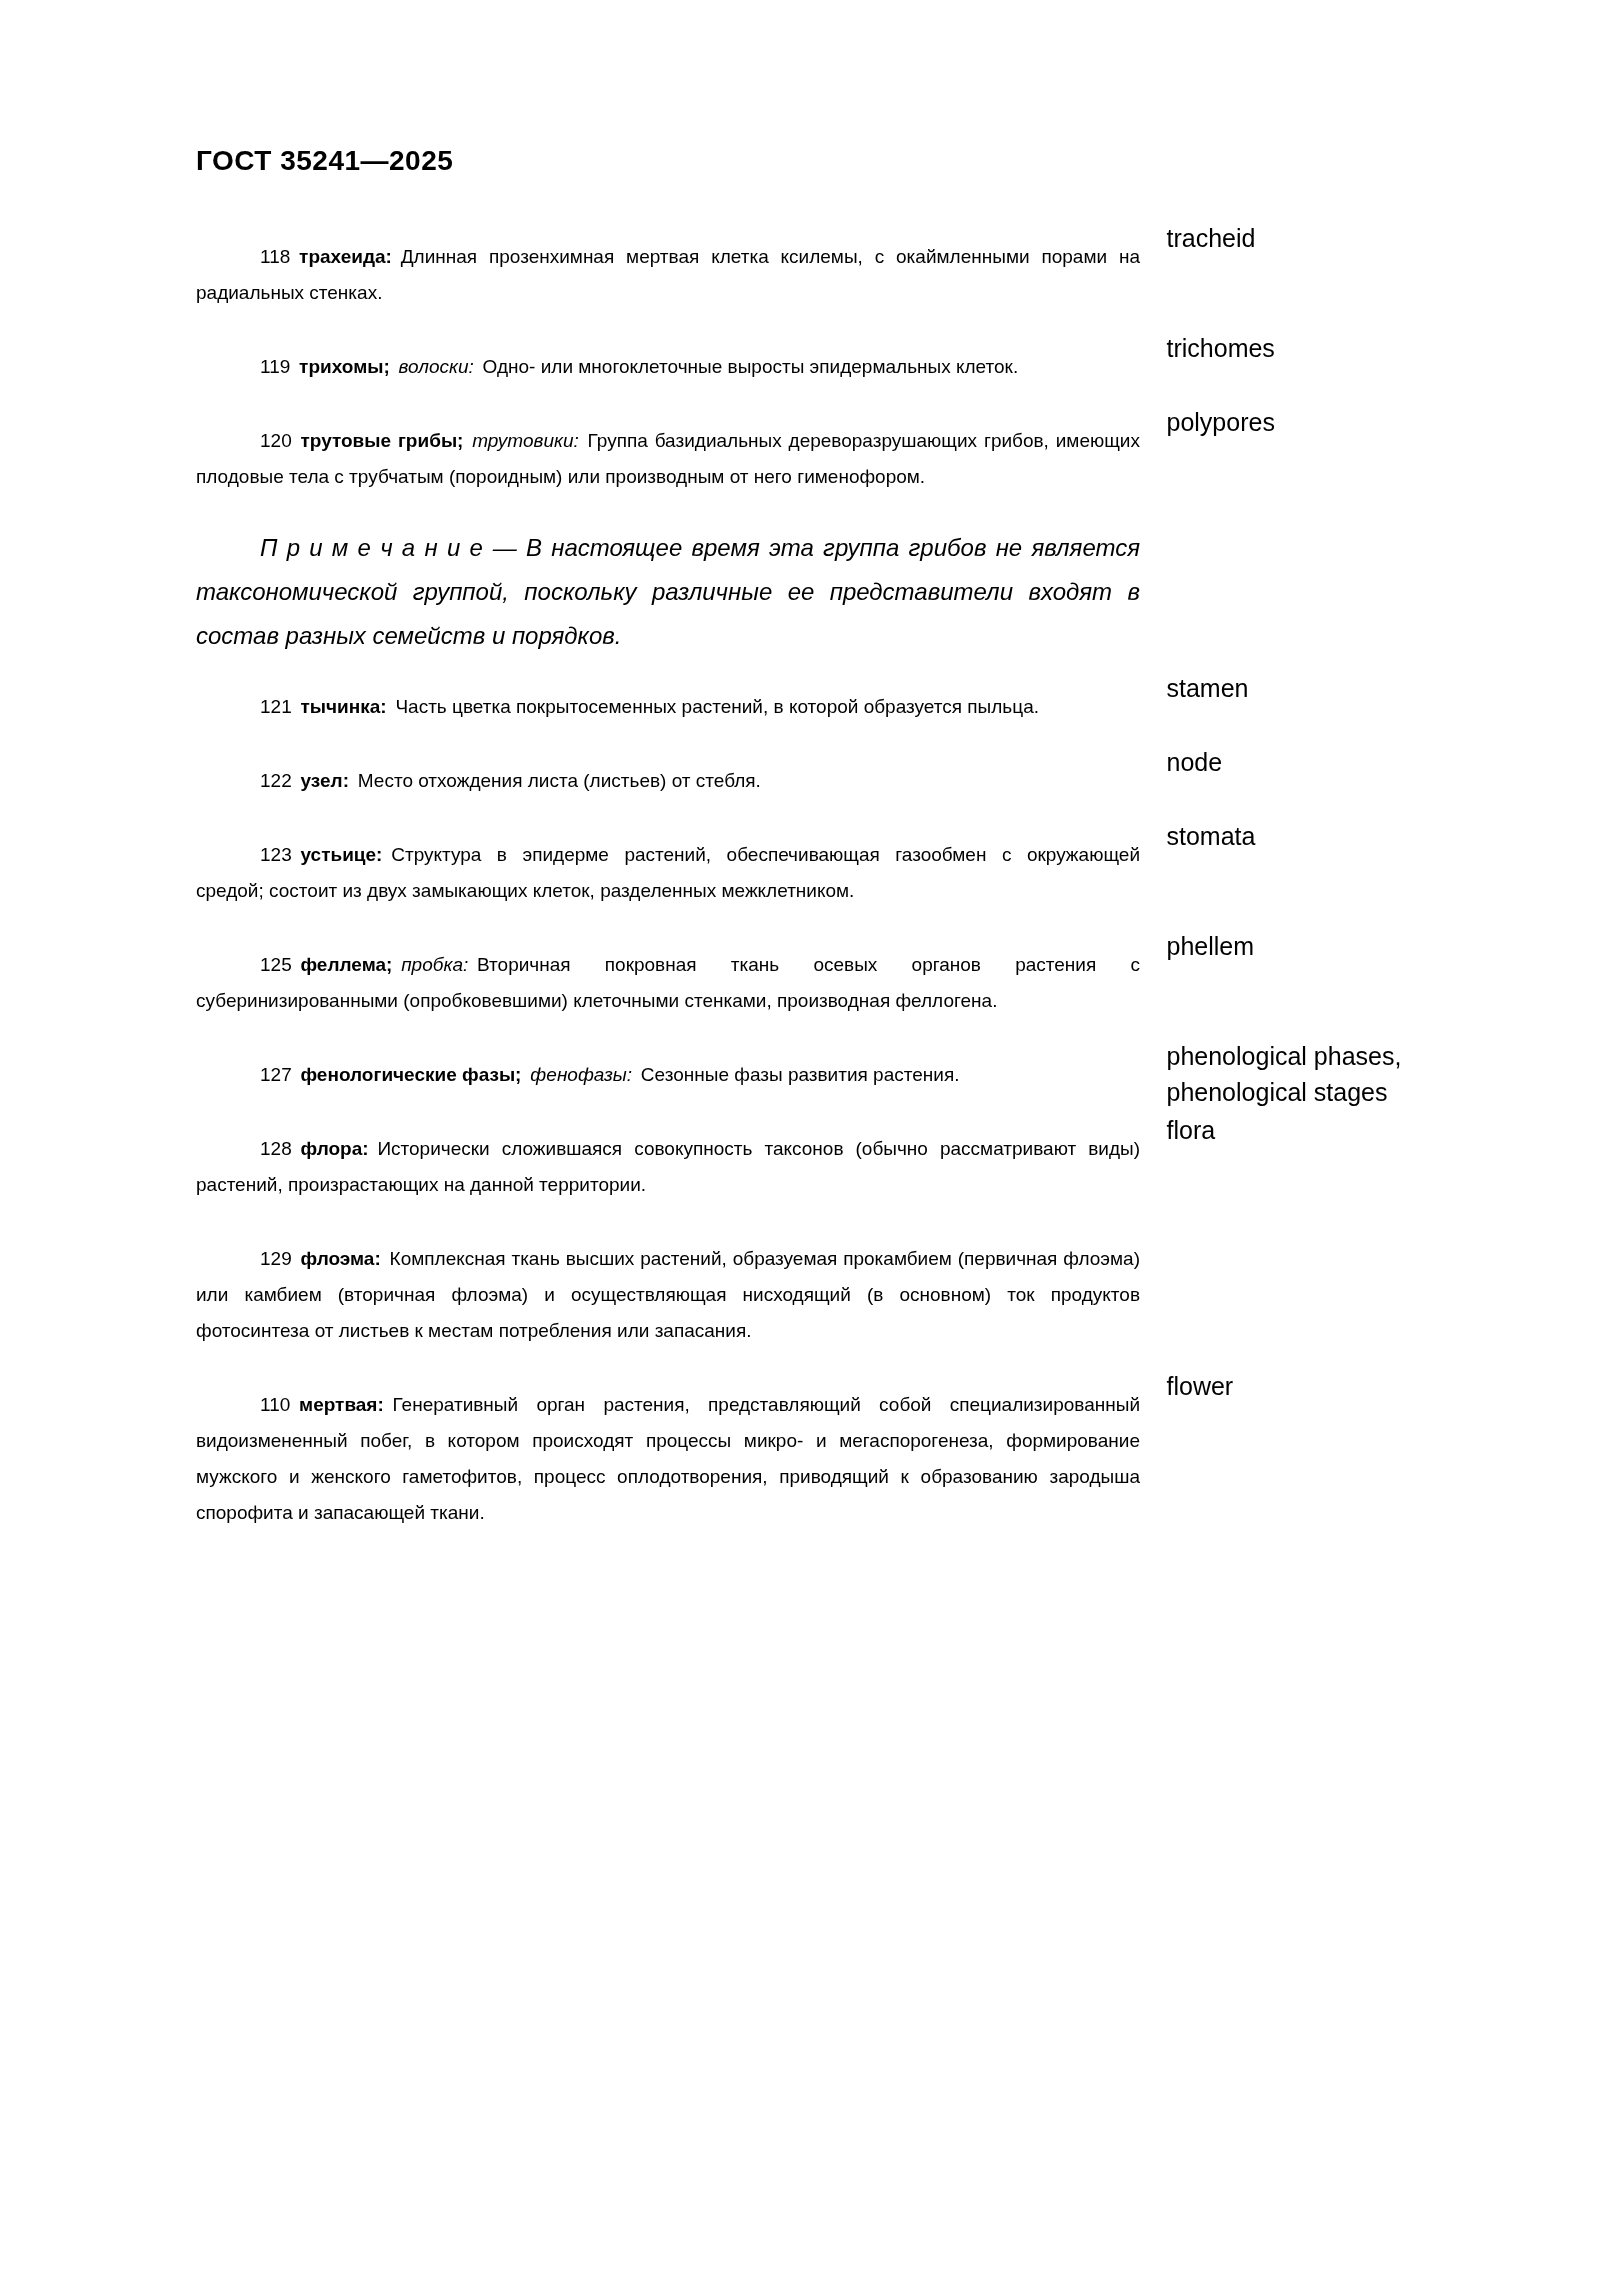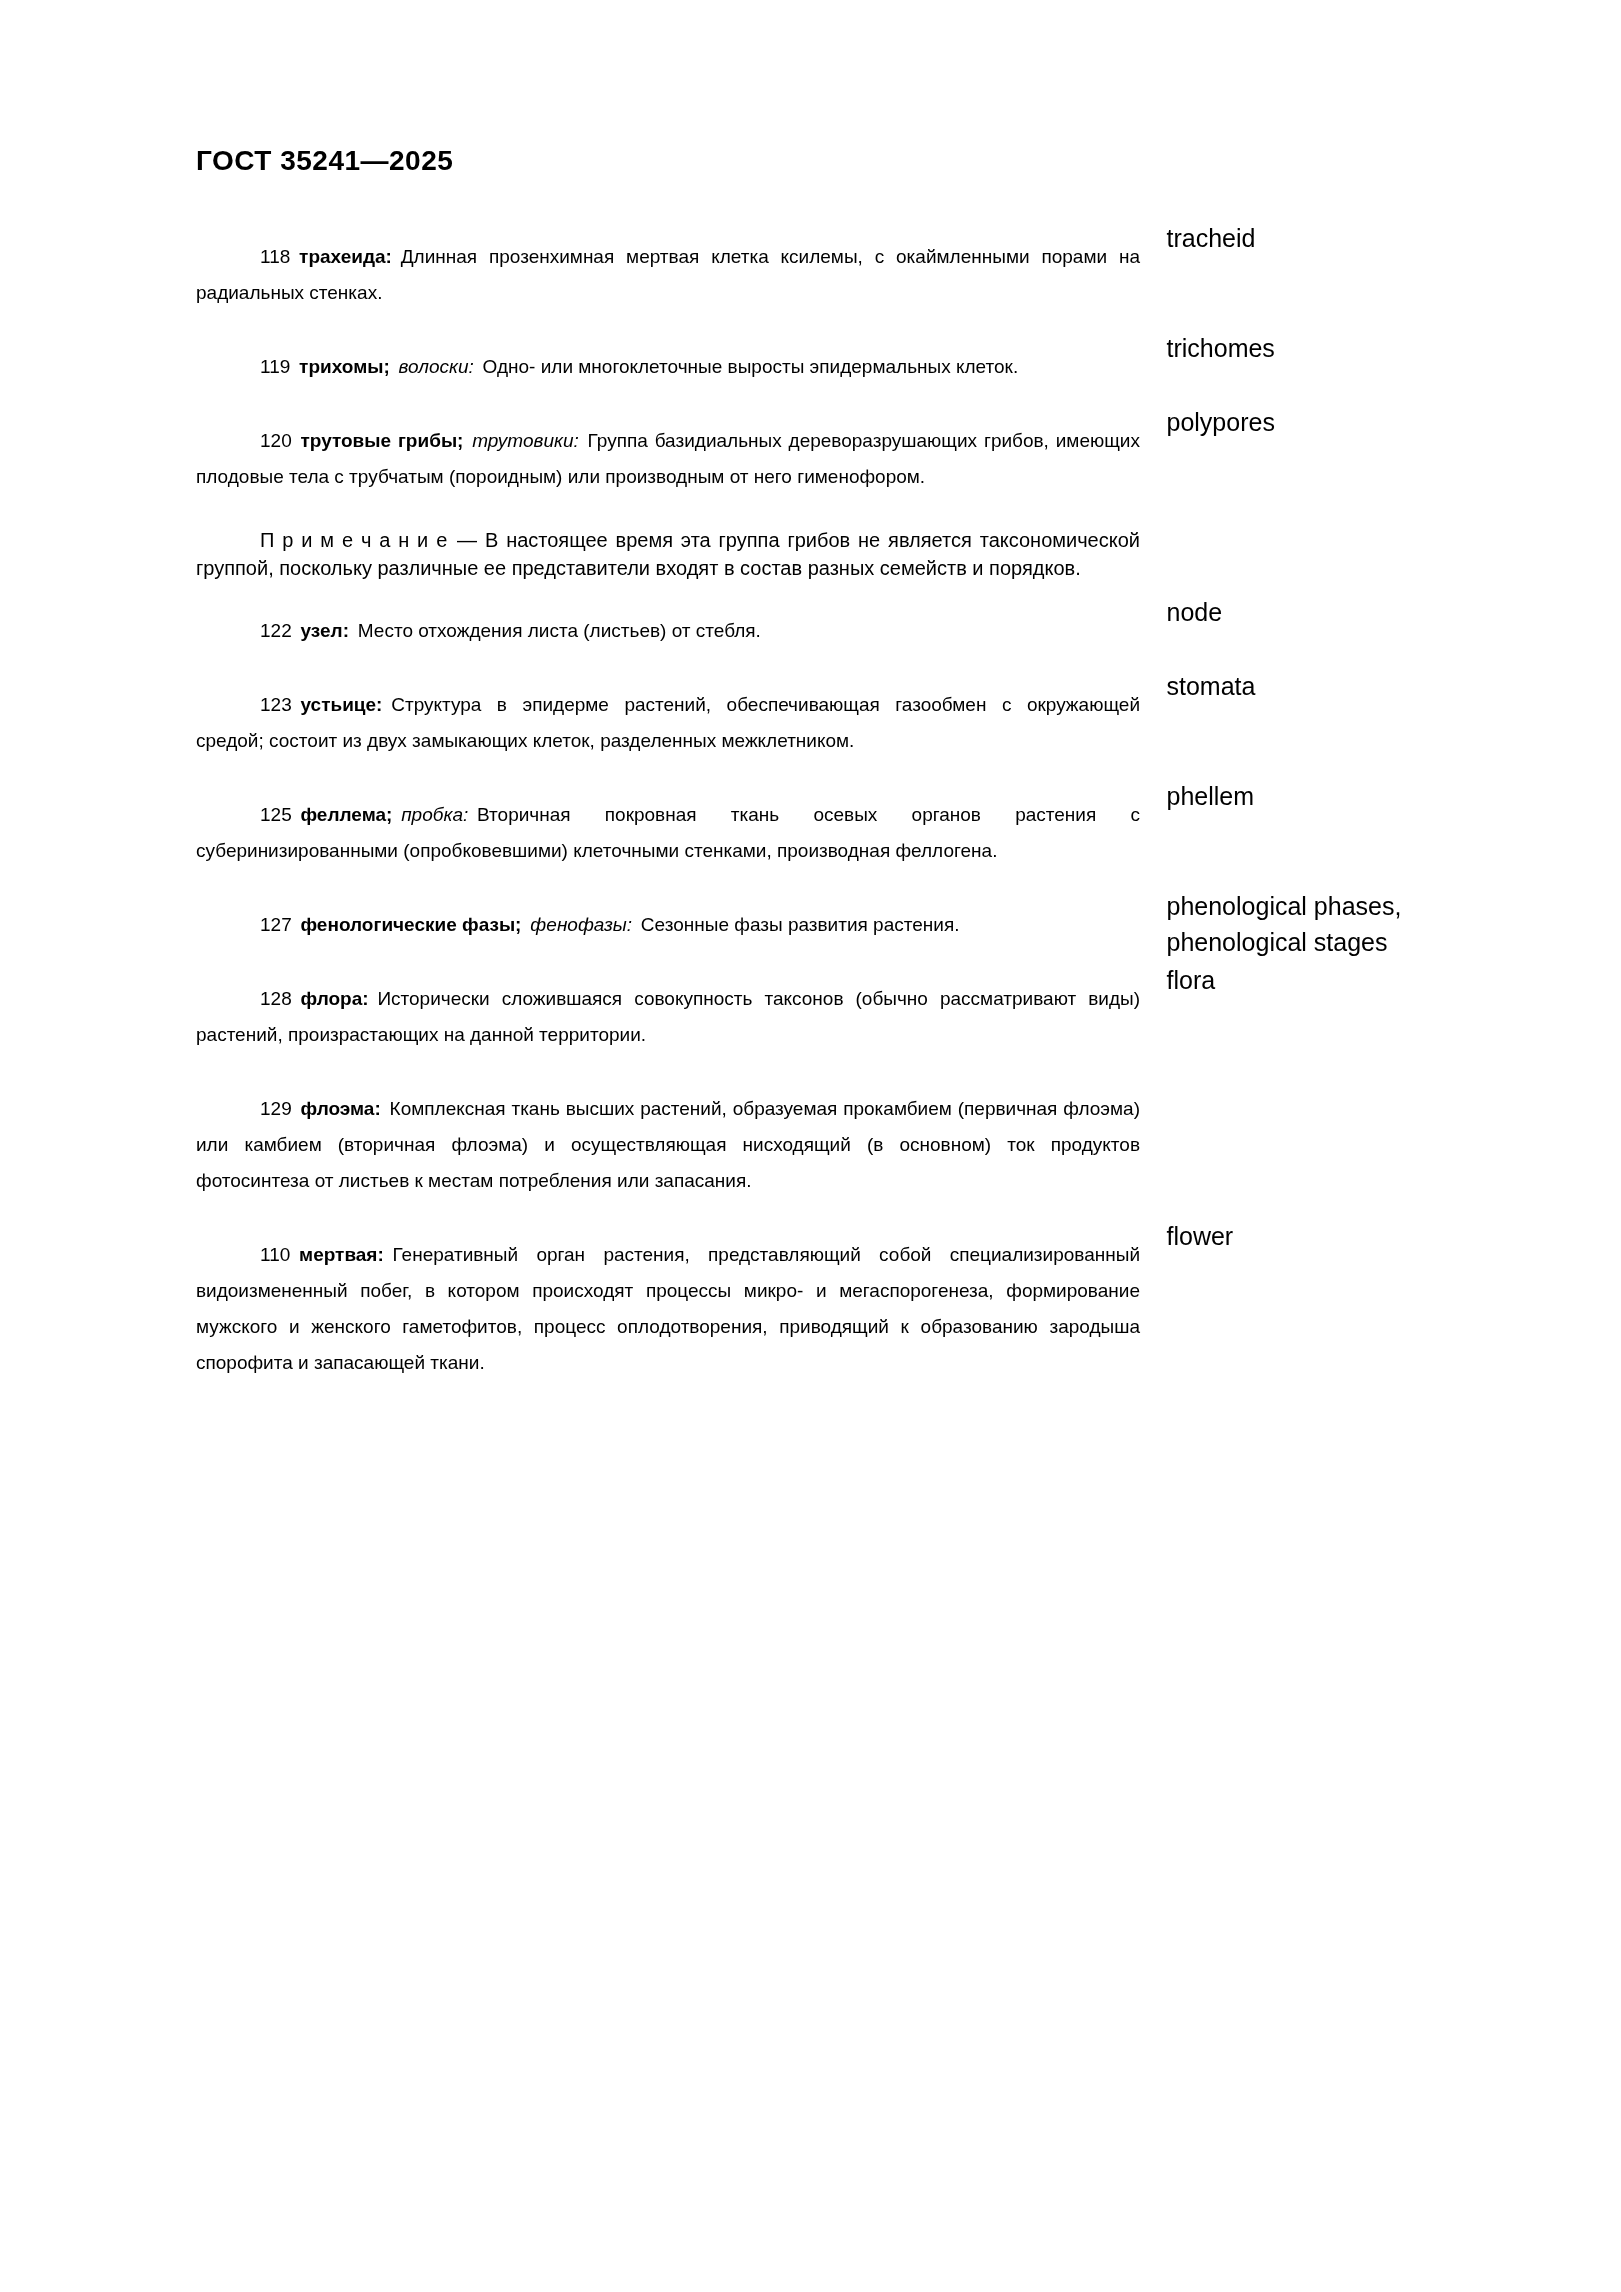--- a/index.html
+++ b/index.html
@@ -45,25 +45,26 @@
   .entry-text .num { margin-right: 8.8px; }
   .entry-text .term { font-weight: bold; margin-right: 8.8px; }
   .entry-text .syn { font-style: italic; margin-right: 8.8px; }
   .entry-en {
     font-size: 25px;
     line-height: 36px;
     padding-top: 0;
   }
   .note {
     width: 944px;
-    font-size: 20px;
-    line-height: 28px;
+    font-size: 24px;
+    line-height: 44px;
     text-align: justify;
     text-indent: 64px;
     margin: 11.8px 0;
+    font-style: italic;
   }
   .note .note-label { margin-right: 9.8px; }
   .page-number {
     position: absolute;
     left: 193px;
     top: 2070px;
     font-size: 27.4px;
   }
 </style>
 </head>
@@ -91,20 +92,26 @@
     <p class="entry-text">
       <span class="num">120</span><span class="term">трутовые грибы;</span><span class="syn">трутовики:</span><span class="def">Группа базидиальных дереворазрушающих грибов, имеющих плодовые тела с трубчатым (пороидным) или производным от него гименофором.</span>
     </p>
     <div class="entry-en">polypores</div>
   </div>
 
   <p class="note">
     <span class="note-label">П р и м е ч а н и е</span><span class="note-text">— В настоящее время эта группа грибов не является таксономической группой, поскольку различные ее представители входят в состав разных семейств и порядков.</span>
   </p>
 
+  <div class="entry">
+    <p class="entry-text">
+      <span class="num">121</span><span class="term">тычинка:</span><span class="def">Часть цветка покрытосеменных растений, в которой образуется пыльца.</span>
+    </p>
+    <div class="entry-en">stamen</div>
+  </div>
 
   <div class="entry">
     <p class="entry-text">
       <span class="num">122</span><span class="term">узел:</span><span class="def">Место отхождения листа (листьев) от стебля.</span>
     </p>
     <div class="entry-en">node</div>
   </div>
 
   <div class="entry">
     <p class="entry-text">

